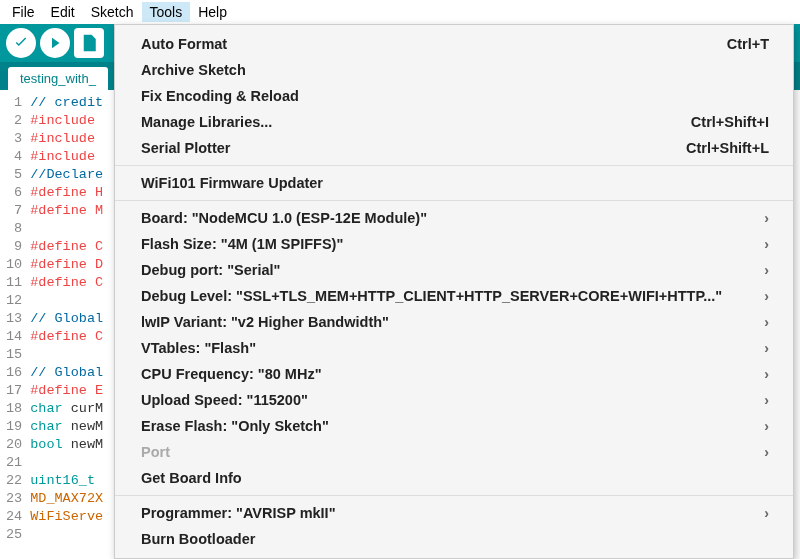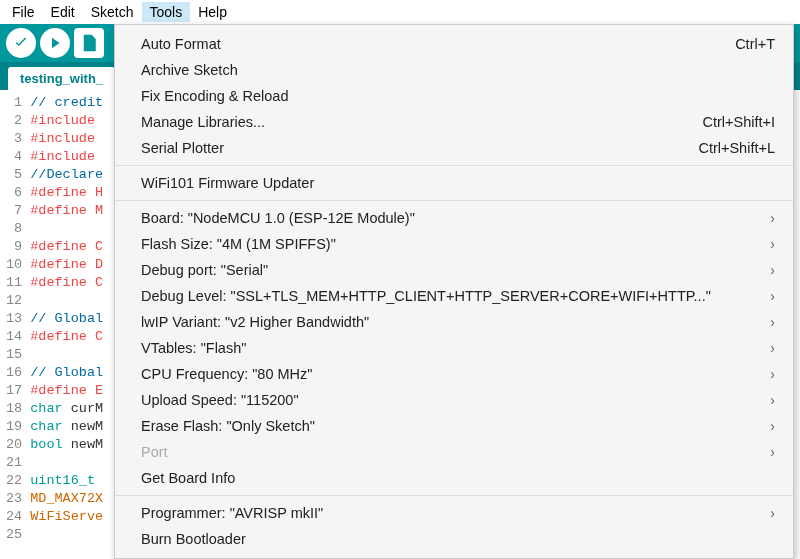--- a/index.html
+++ b/index.html
@@ -51,21 +51,21 @@
     display: flex;
     align-items: flex-end;
     padding-left: 8px;
   }
   .tab {
     background: #fff;
     color: #00828a;
     padding: 4px 12px;
     font-size: 13px;
     border-radius: 3px 3px 0 0;
-    font-weight: 700;
+    font-weight: 400;
   }
   .editor {
     background: #fff;
     font-family: Consolas, "Courier New", monospace;
     font-size: 13.5px;
     padding: 4px 0;
     white-space: pre;
     display: flex;
   }
   .gutter {
@@ -92,25 +92,26 @@
     background: #f5f5f5;
     border: 1px solid #ccc;
     box-shadow: 2px 3px 8px rgba(0,0,0,0.25);
     padding: 6px 0;
     z-index: 100;
   }
   .dd-item {
     display: flex;
     justify-content: space-between;
     align-items: center;
-    padding: 3px 18px 3px 26px;
+    padding: 3px 24px 3px 26px;
     color: #222;
     font-size: 14.5px;
     line-height: 20px;
     cursor: default;
+    font-weight: bold;
   }
   .dd-item.disabled { color: #aaa; gap: 18px; }
   .dd-item .kbd { color: #222; }
   .dd-sep {
     height: 1px;
     background: #ddd;
     margin: 4px 0;
   }
   .dd-item .chevron {
     color: #666;

